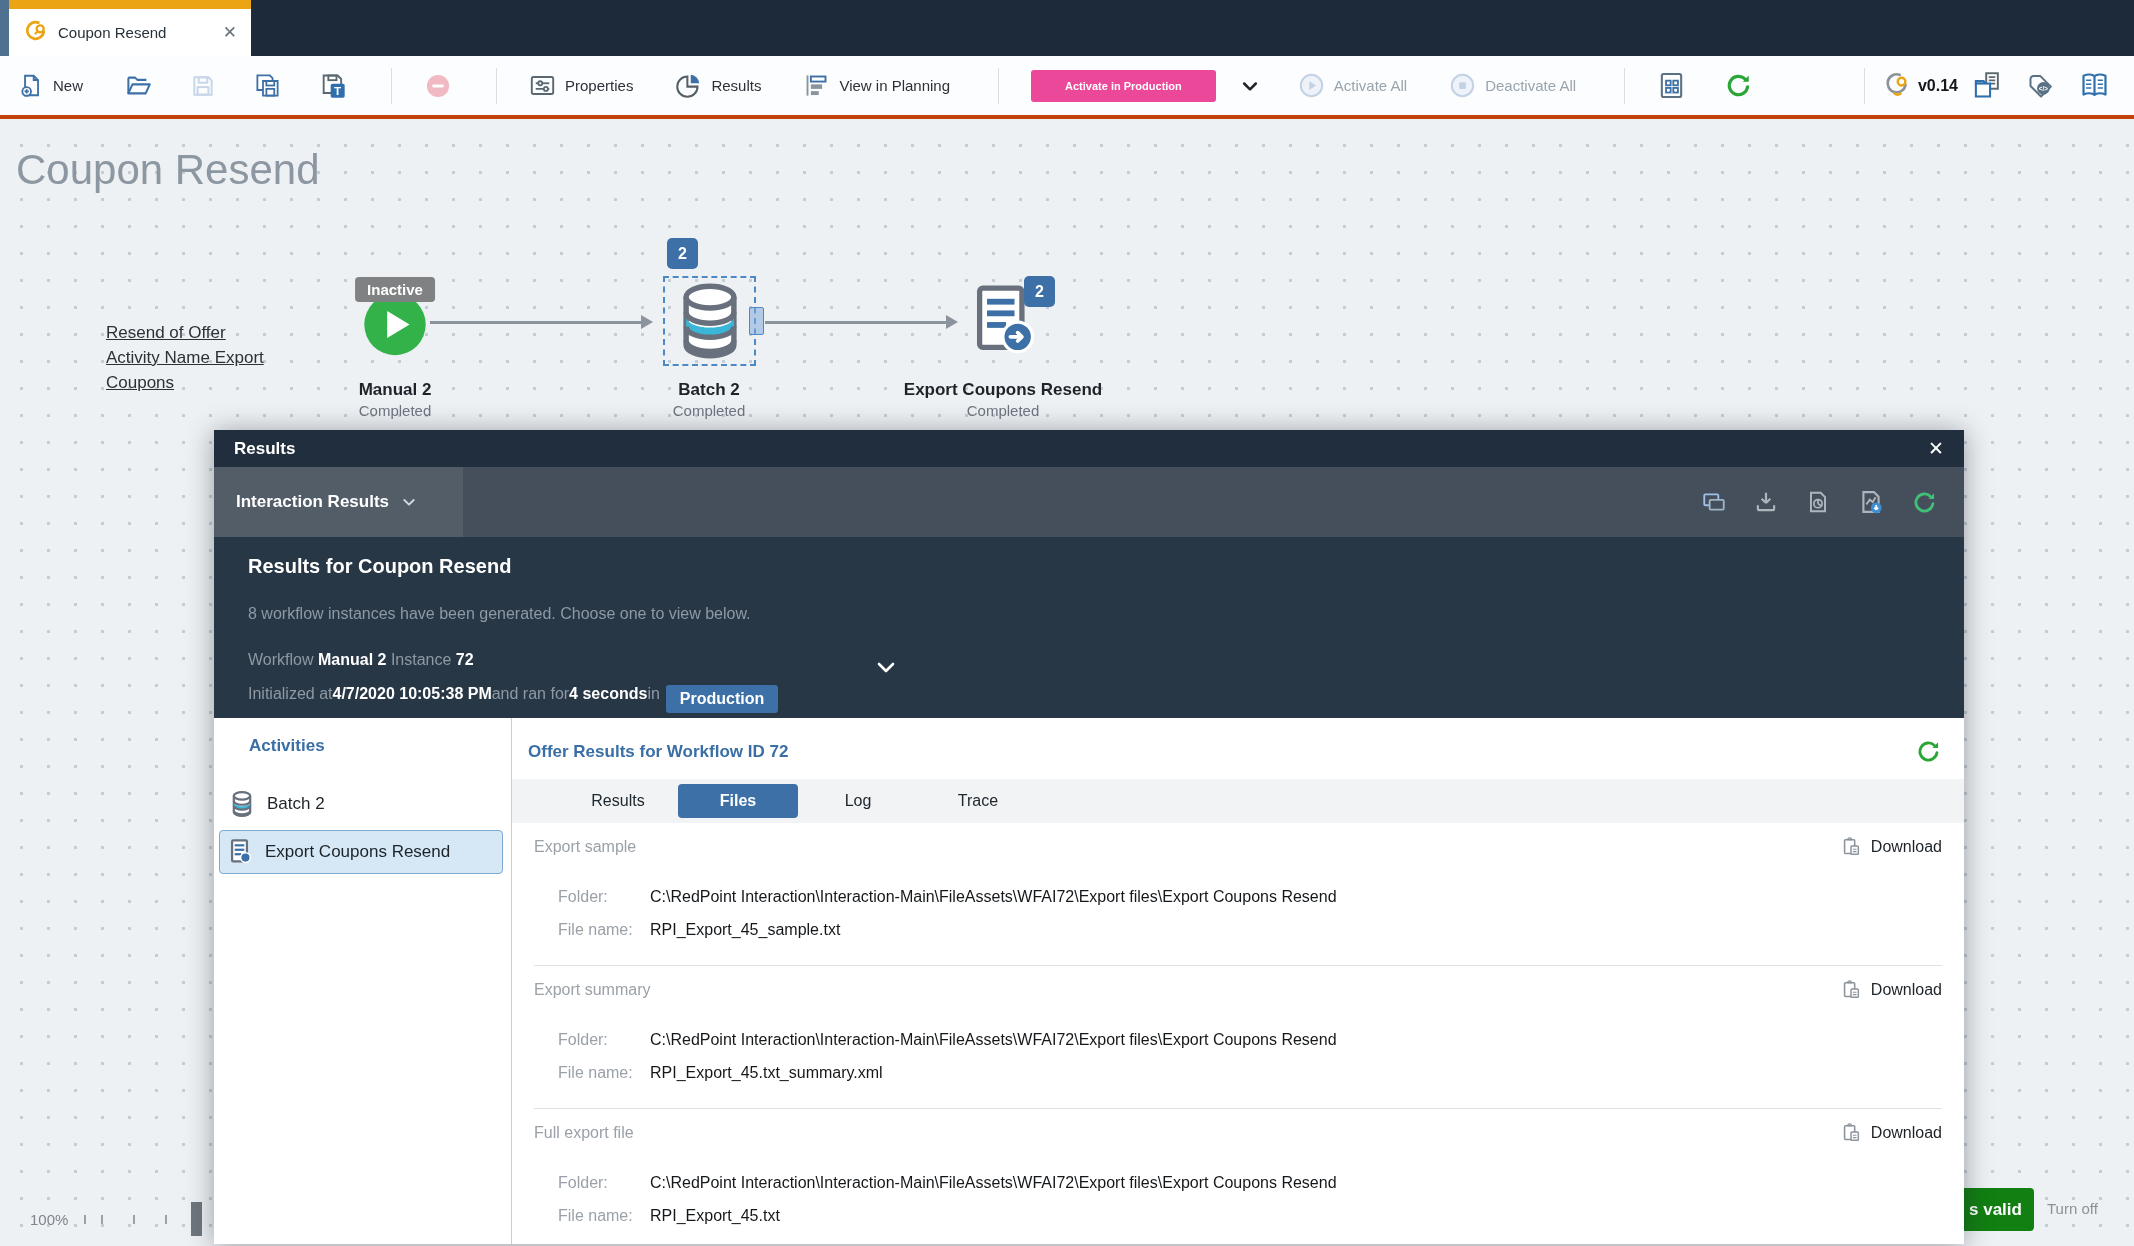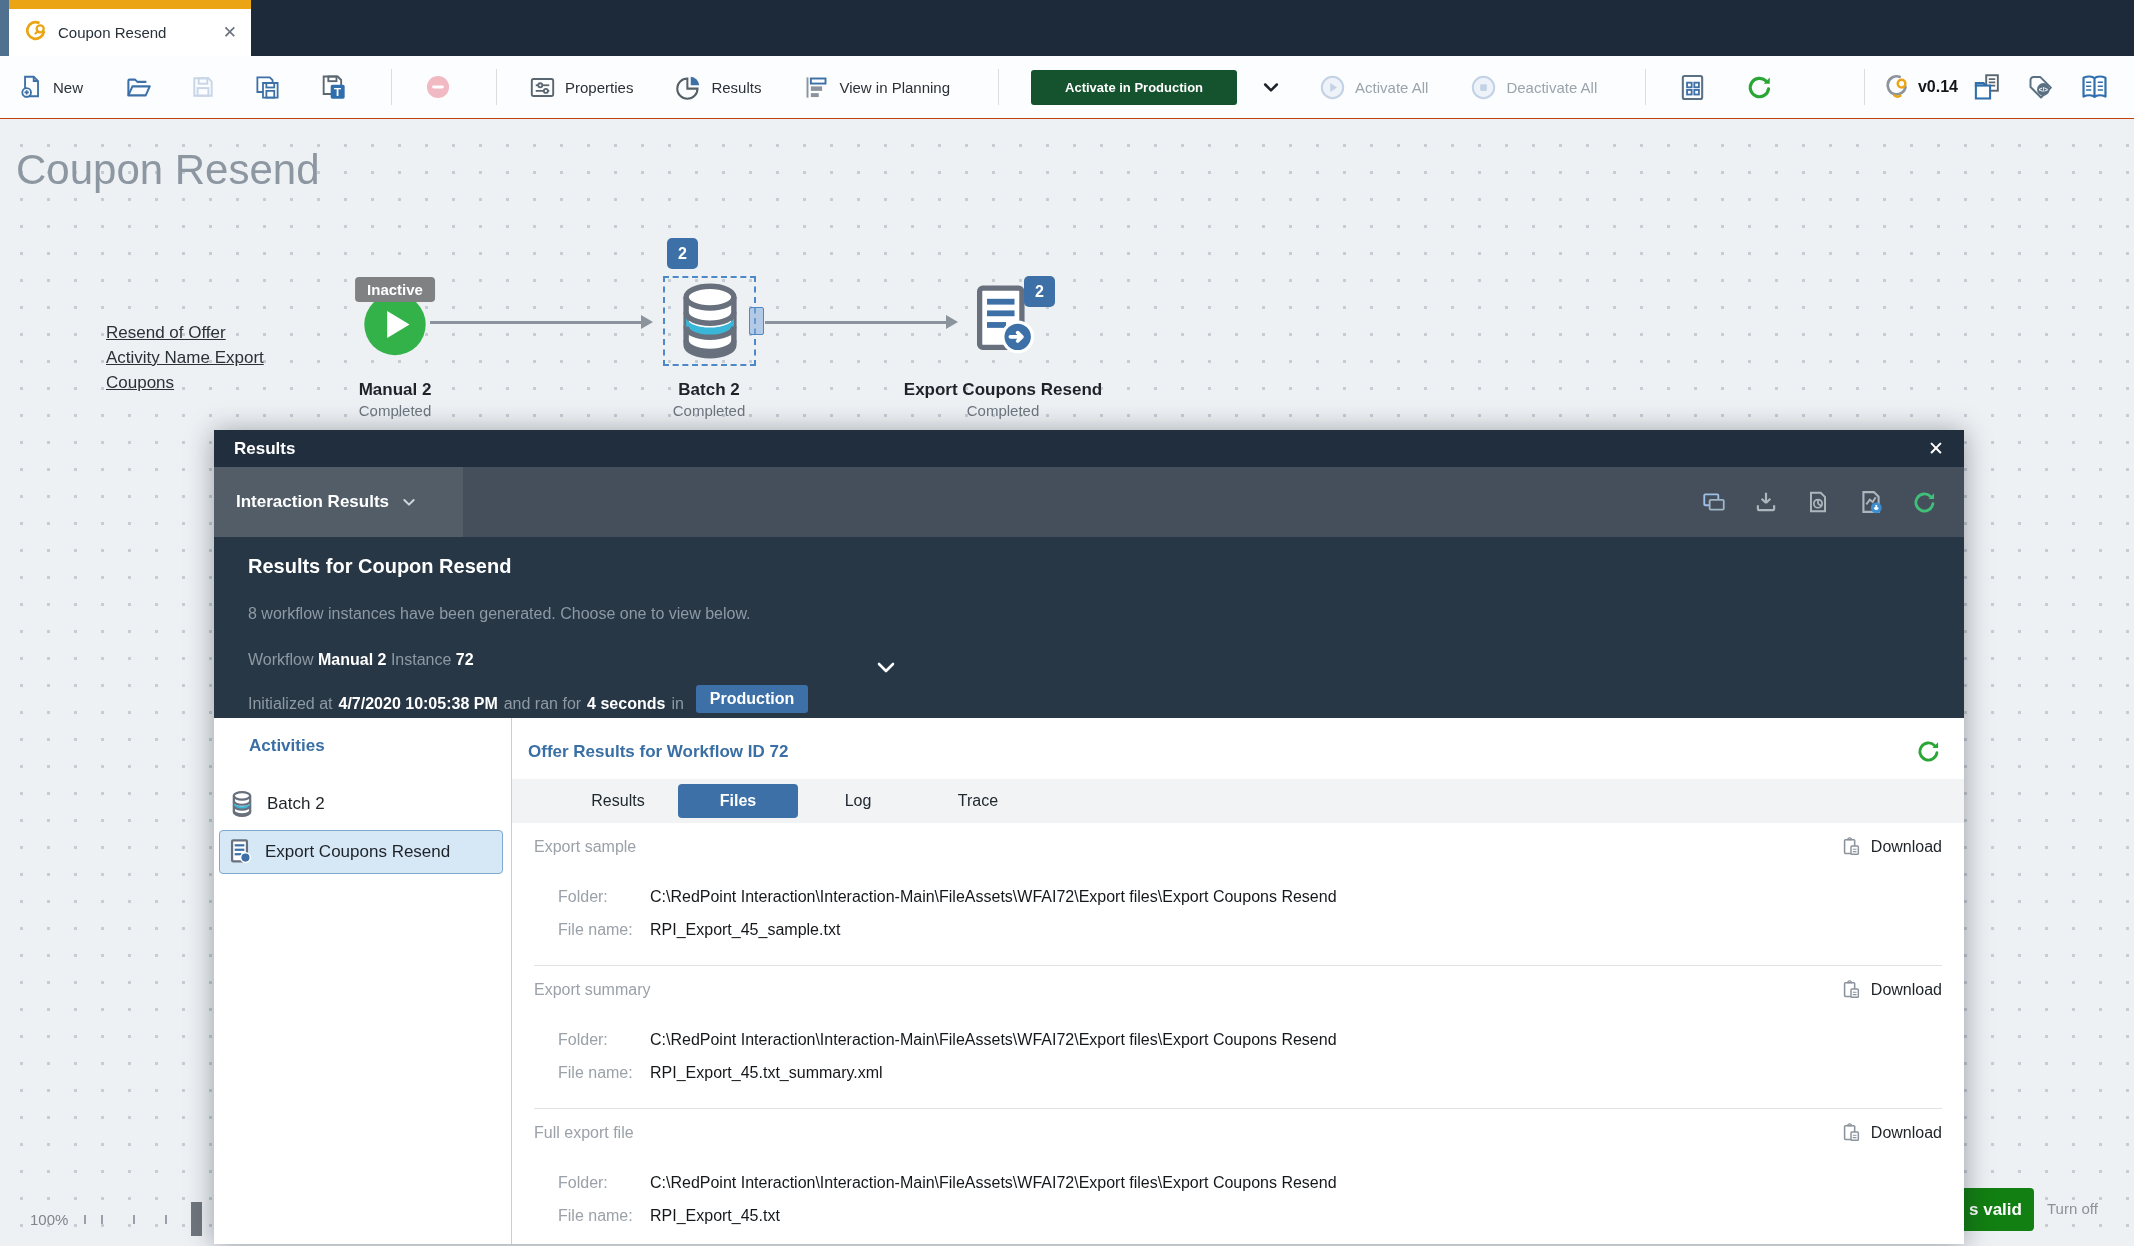--- a/index.html
+++ b/index.html
@@ -9,26 +9,26 @@
   
   .topbar { position:absolute; top:0; left:0; width:100%; height:56px; background:#1c2a3a; }
   .topbar-edge { position:absolute; left:0; top:0; width:9px; height:56px; background:#50708f; }
   .tab { position:absolute; left:9px; top:0; width:242px; height:56px; background:#ffffff; cursor:pointer; }
   .tab-accent { position:absolute; top:0; left:0; right:0; height:9px; background:#eaa414; }
   .tab-inner { position:absolute; top:9px; left:0; right:0; bottom:0; display:flex; align-items:center; padding:0 14px; gap:10px; }
   .tab-title { font-size:15px; color:#27313a; white-space:nowrap; }
   .tab-close { margin-left:auto; color:#6b747d; font-size:17px; line-height:1; cursor:pointer; }
 
   
-  .toolbar { position:absolute; top:56px; left:0; width:100%; height:63px; background:#fcfdfe; border-bottom:1px solid #c2410c; display:flex; align-items:center; padding:0 18px;gap:14px; }
+  .toolbar { position:absolute; top:56px; left:0; width:100%; height:63px; background:#fcfdfe; border-bottom:4px solid #c2410c; display:flex; align-items:center; padding:0 18px;gap:14px; }
   .tbtn { display:flex; align-items:center; gap:9px; font-size:15px; color:#2b3138; margin-right:28px; cursor:pointer; white-space:nowrap; }
   .tbtn.icon-only { margin-right:24px; }
   .tbtn.disabled { color:#9aa4ad; cursor:default; }
   .tsep { width:1px; height:36px; background:#d9dee3; margin:0 18px 0 6px; }
-  .activate-btn { background:#14532d; color:#fff; font-weight:bold; font-size:13px; border:none; border-radius:3px; padding:10px 34px; cursor:pointer; margin-right:10px; white-space:nowrap; }
+  .activate-btn { background:#ec4899; color:#fff; font-weight:bold; font-size:11px; border:none; border-radius:3px; padding:10px 34px; cursor:pointer; margin-right:10px; white-space:nowrap; }
   .tb-right { margin-left:auto; display:flex; align-items:center; }
   .version { font-size:16px; font-weight:bold; color:#14181c; margin:0 14px 0 8px; }
 
   
   .canvas { position:absolute; top:120px; left:0; width:2134px; height:1126px;
     background-color:#eef1f4;
     background-image:radial-gradient(#c4ccd4 1.4px, transparent 1.6px);
     background-size:27px 27px; background-position:8px 12px; }
   .canvas-title { position:absolute; left:16px; top:26px; font-size:42px; font-weight:400; color:#8d97a2; }
   .annotation { position:absolute; left:106px; top:200px; font-size:17px; color:#2b3237; line-height:25px;text-decoration:underline; }
@@ -62,21 +62,21 @@
   .dlg-selectorbar { height:70px; background:#454f5b; display:flex; align-items:center; }
   .selector-btn { width:249px; height:70px; background:#525d68; color:#fff; font-size:17px; font-weight:bold; border:none; display:flex; align-items:center; gap:12px; padding:0 0 0 22px; cursor:pointer; }
   .dlg-tools { margin-left:auto; display:flex; align-items:center; gap:26px; padding-right:26px; }
   .dlg-tools .ticon { cursor:pointer; display:flex; }
 
   .dlg-info { height:181px; background:#273746; position:relative; padding:18px 0 0 34px; color:#fff; }
   .info-title { font-size:20px; font-weight:bold; }
   .info-sub { font-size:16px; color:#8e99a4; margin-top:27px; }
   .info-line { font-size:16px; color:#8e99a4; }
   .info-line.l1 { margin-top:28px; }
-  .info-line.l2 { margin-top:16px; display:flex; align-items:flex-end; gap:6px; }
+  .info-line.l2 { margin-top:16px; display:flex; align-items:flex-start; }
   .info-line b { color:#fff; }
   .env-badge { display:inline-block; background:#3d70a6; color:#fff; font-weight:bold; padding:5px 14px; border-radius:3px; margin-left:6px; }
   .info-chevron { position:absolute; left:660px; top:118px; cursor:pointer; }
 
   .dlg-body { flex:1; display:flex; min-height:0; }
   .activities { width:298px; border-right:1px solid #c9ced3; background:#fff; padding-top:18px; }
   .acts-title { color:#3a6fa5; font-size:17px; font-weight:bold; margin-left:35px; }
   .act-item { display:flex; align-items:center; gap:13px; font-size:17px; color:#1d2329; margin:0 8px 0 5px; padding:8px 10px; border:1.5px solid transparent; border-radius:4px; cursor:pointer; }
   .act-item.first { margin-top:26px; }
   .act-item.selected { background:#d6e8f5; border-color:#7fa9cf; margin-top:4px; }

